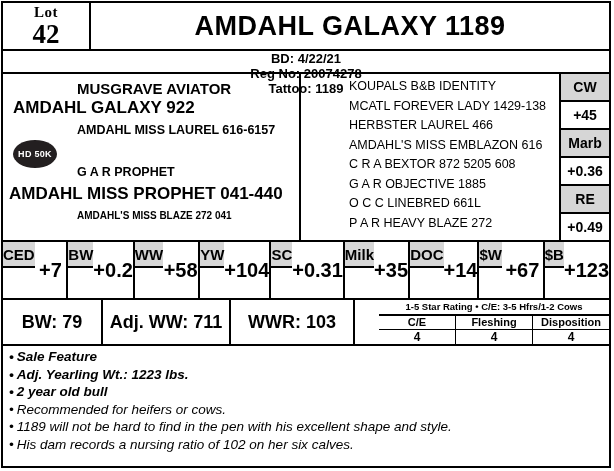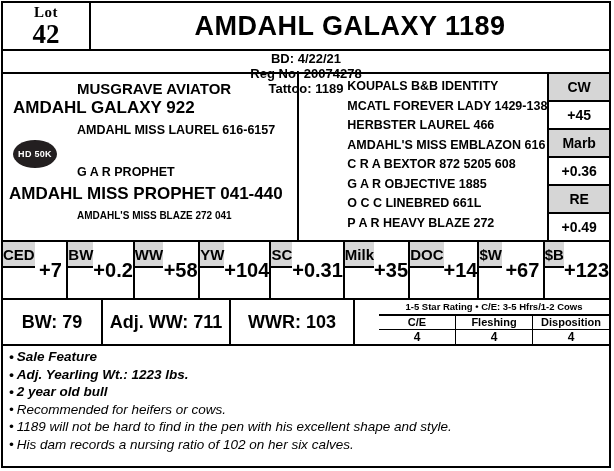--- a/index.html
+++ b/index.html
@@ -79,42 +79,42 @@
     position:relative;
     box-sizing:border-box;
   }
   .ped-mid{
     flex:1;
     border-right:2px solid #000;
     box-sizing:border-box;
     padding:3px 0 0 4px;
   }
   .ped-right{
-    width:60px;
+    width:48px;
     box-sizing:border-box;
     display:flex;flex-direction:column;
   }
 
   .ped-left .l1{position:absolute;font-weight:bold;font-size:15px;left:74px;top:6px;}
   .ped-left .l2{position:absolute;font-weight:bold;font-size:17px;left:10px;top:24px;}
   .ped-left .l3{position:absolute;font-weight:bold;font-size:12.5px;left:74px;top:49px;}
   .ped-left .l4{position:absolute;font-weight:bold;font-size:12.5px;left:74px;top:91px;}
   .ped-left .l5{position:absolute;font-weight:bold;font-size:17px;left:6px;top:110px;}
   .ped-left .l6{position:absolute;font-weight:bold;font-size:10px;left:74px;top:136px;}
 
   .badge50k{
     position:absolute;left:10px;top:66px;
     width:44px;height:28px;border-radius:50%;
     background:#231f20;color:#fff;
     display:flex;align-items:center;justify-content:center;
     font-weight:bold;font-size:9px;letter-spacing:.3px;
   }
 
   .ped-mid div{
-    font-weight:bold;font-size:12.5px;
+    font-weight:normal;font-size:12.5px;
     line-height:19.5px;
     white-space:nowrap;
     padding-left:44px;
   }
 
   .rbox{
     flex:1;
     border-bottom:2px solid #000;
     display:flex;align-items:center;justify-content:center;
     font-weight:bold;font-size:14px;

